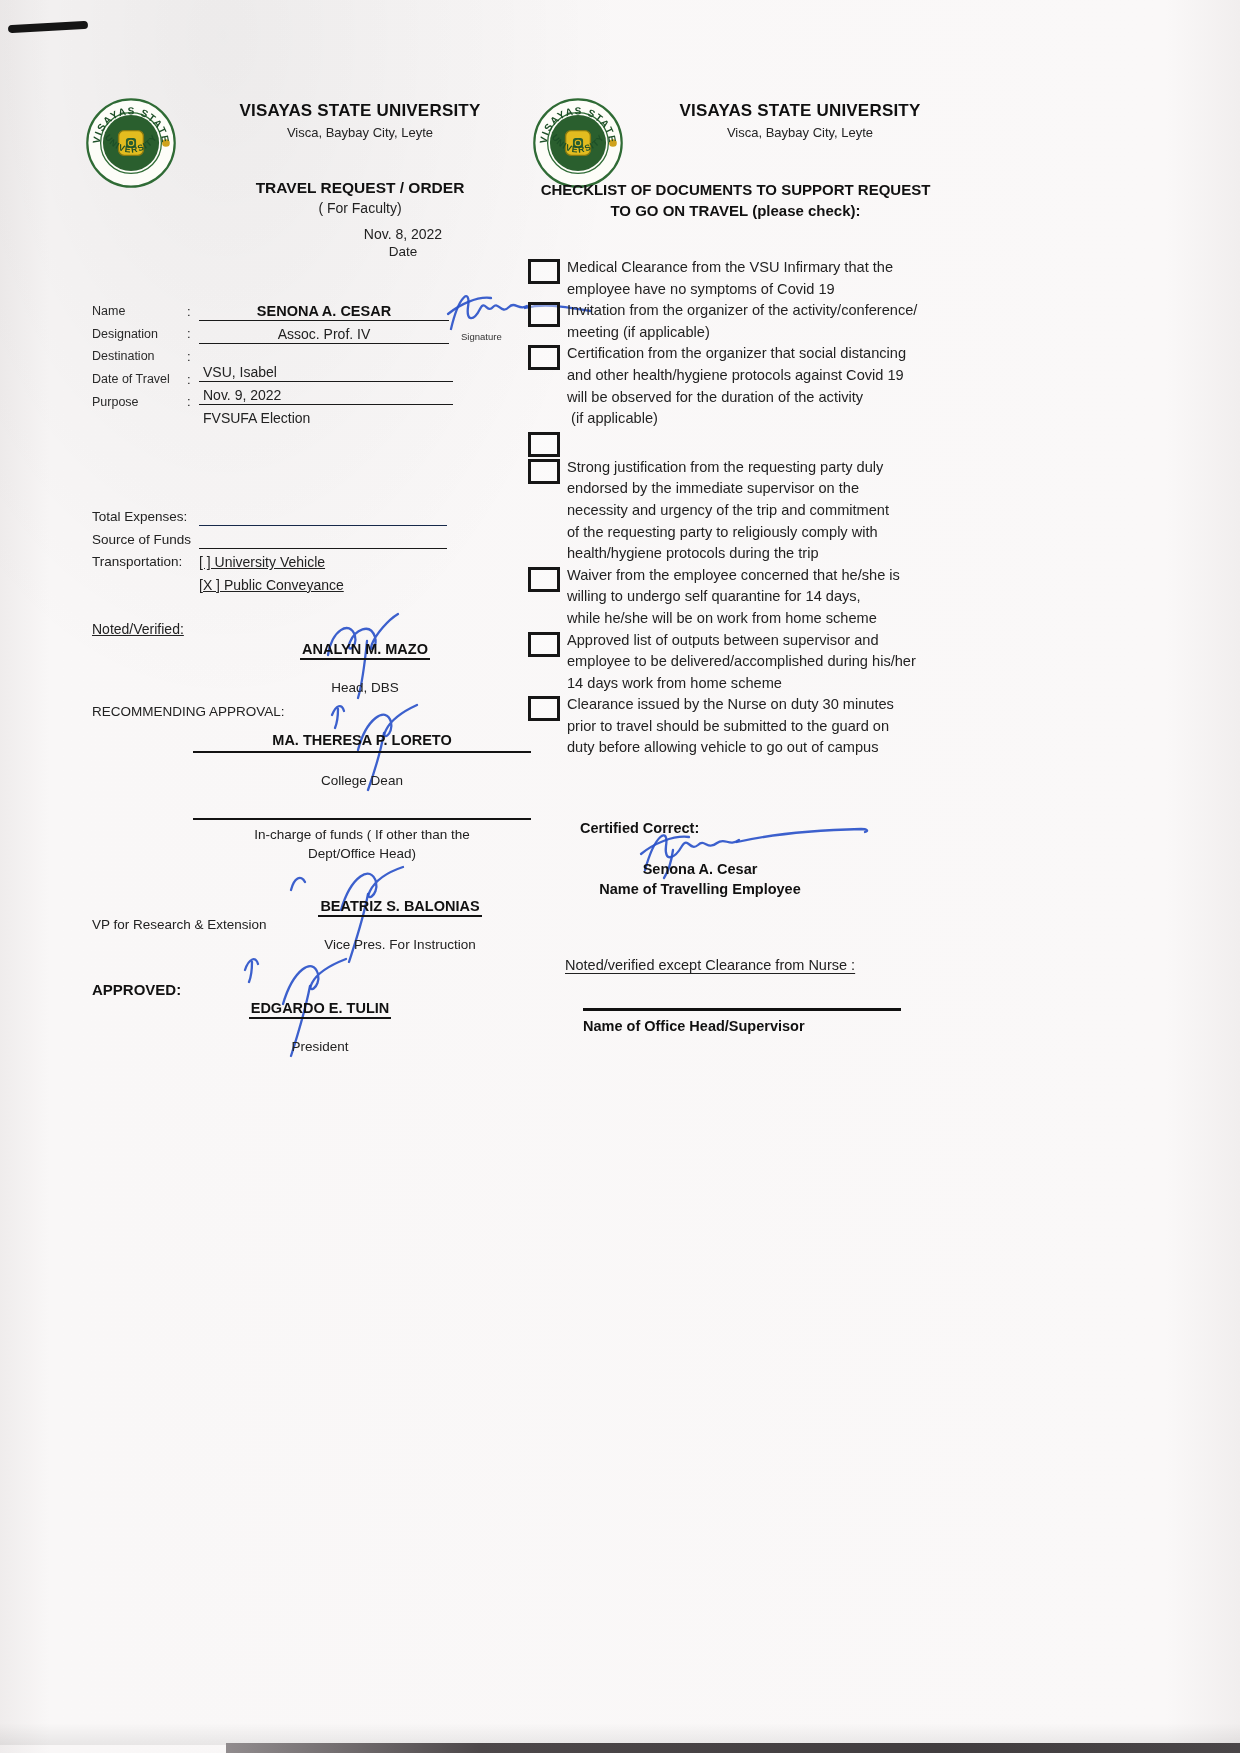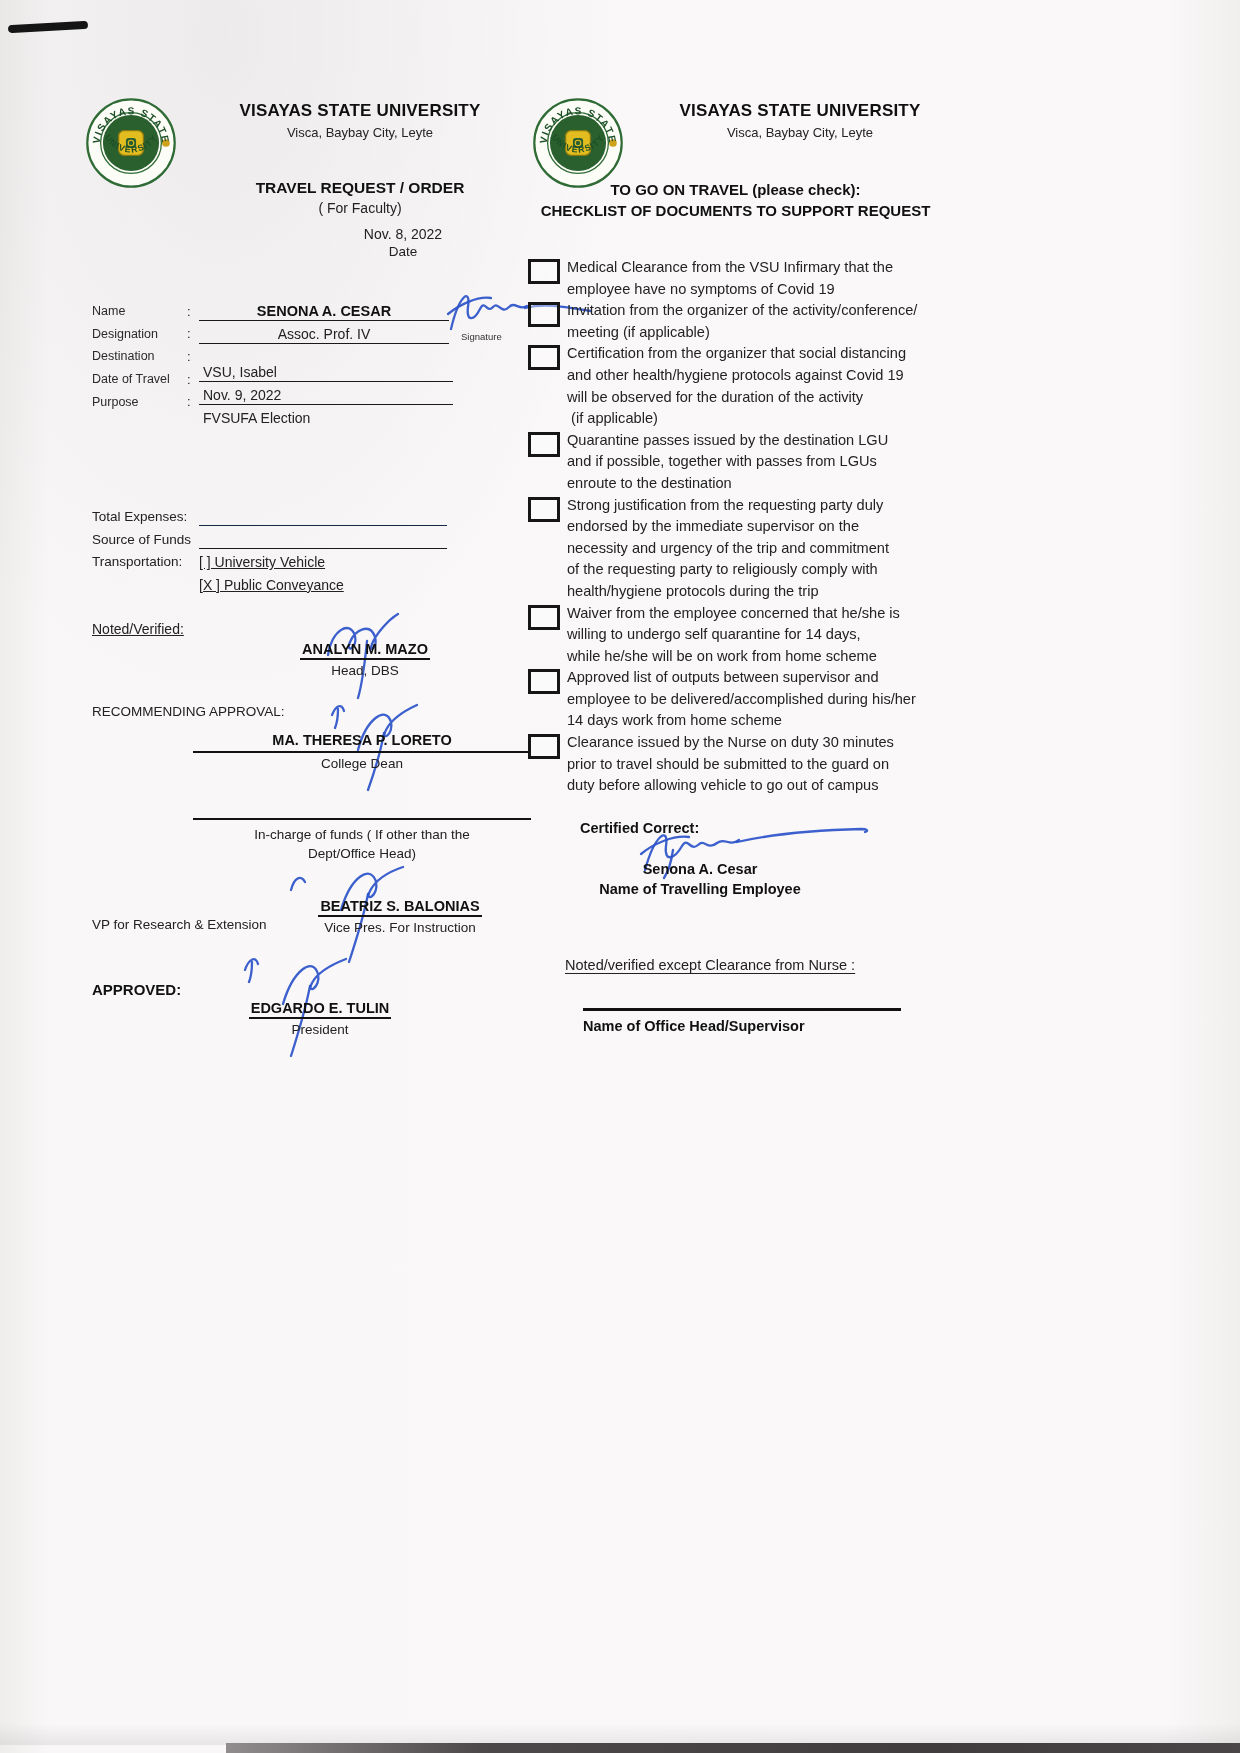--- a/index.html
+++ b/index.html
@@ -61,21 +61,21 @@
   .elabel { width:107px; font-size:13.5px; padding-bottom:2px; }
   .eline { width:248px; border-bottom:1.8px solid #17294a; height:18px; }
   .eline2 { border-bottom-color:#1a1a1a; }
   .etext { width:248px; font-size:14px; padding-bottom:1px;text-decoration:underline; }
 
   
   .noted-label { left:92px; top:621px; font-size:14px;text-decoration:underline; }
   .noted-block { left:279px; top:640px; width:172px; }
   .signame { display:inline-block; font-weight:bold; font-size:14.5px; color:#111;
              border-bottom:2px solid #131313; padding:0 2px 1px 2px; }
-  .sigtitle { font-size:13.5px; margin-top:3px; }
+  .sigtitle { font-size:13.5px; margin-top:20px; }
 
   .recommending-label { left:92px; top:704px; font-size:13.5px; }
   .recommend-block { left:193px; top:731px; width:338px; }
   .recommend-block .nameline { border-bottom:2px solid #131313; padding-bottom:2px; }
   .recommend-block .nm { font-weight:bold; font-size:14.5px; color:#111; }
 
   .incharge-block { left:193px; top:818px; width:338px; border-top:2px solid #131313; padding-top:5px; }
   .incharge-block div { font-size:13.5px; line-height:19px; }
 
   .vp-label { left:92px; top:917px; font-size:13.5px; }
@@ -263,22 +263,22 @@
     <text class="ringtext"><textPath href="#arcT2" startOffset="50%" text-anchor="middle">VISAYAS STATE</textPath></text>
     <text class="ringtext2"><textPath href="#arcB2" startOffset="50%" text-anchor="middle">UNIVERSITY</textPath></text>
   </svg>
 
   <div class="abs hdr-right center">
     <div class="univ">VISAYAS STATE UNIVERSITY</div>
     <div class="addr">Visca, Baybay City, Leyte</div>
   </div>
 
   <div class="abs chk-title center">
+    <div>CHECKLIST OF DOCUMENTS TO SUPPORT REQUEST</div>
     <div>TO GO ON TRAVEL (please check):</div>
-    <div>CHECKLIST OF DOCUMENTS TO SUPPORT REQUEST</div>
   </div>
 
   <div class="abs checklist">
     <div class="chk-item">
       <span class="chk-box"></span>
       <span class="chk-text">Medical Clearance from the VSU Infirmary that the
 employee have no symptoms of Covid 19</span>
     </div>
     <div class="chk-item">
       <span class="chk-box"></span>
@@ -287,23 +287,20 @@
     </div>
     <div class="chk-item">
       <span class="chk-box"></span>
       <span class="chk-text">Certification from the organizer that social distancing
 and other health/hygiene protocols against Covid 19
 will be observed for the duration of the activity
  (if applicable)</span>
     </div>
     <div class="chk-item">
       <span class="chk-box"></span>
-      <span class="chk-text">Quarantine passes issued by the destination LGU
-and if possible, together with passes from LGUs
-enroute to the destination</span>
     </div>
     <div class="chk-item">
       <span class="chk-box"></span>
       <span class="chk-text">Strong justification from the requesting party duly
 endorsed by the immediate supervisor on the
 necessity and urgency of the trip and commitment
 of the requesting party to religiously comply with
 health/hygiene protocols during the trip</span>
     </div>
     <div class="chk-item">

